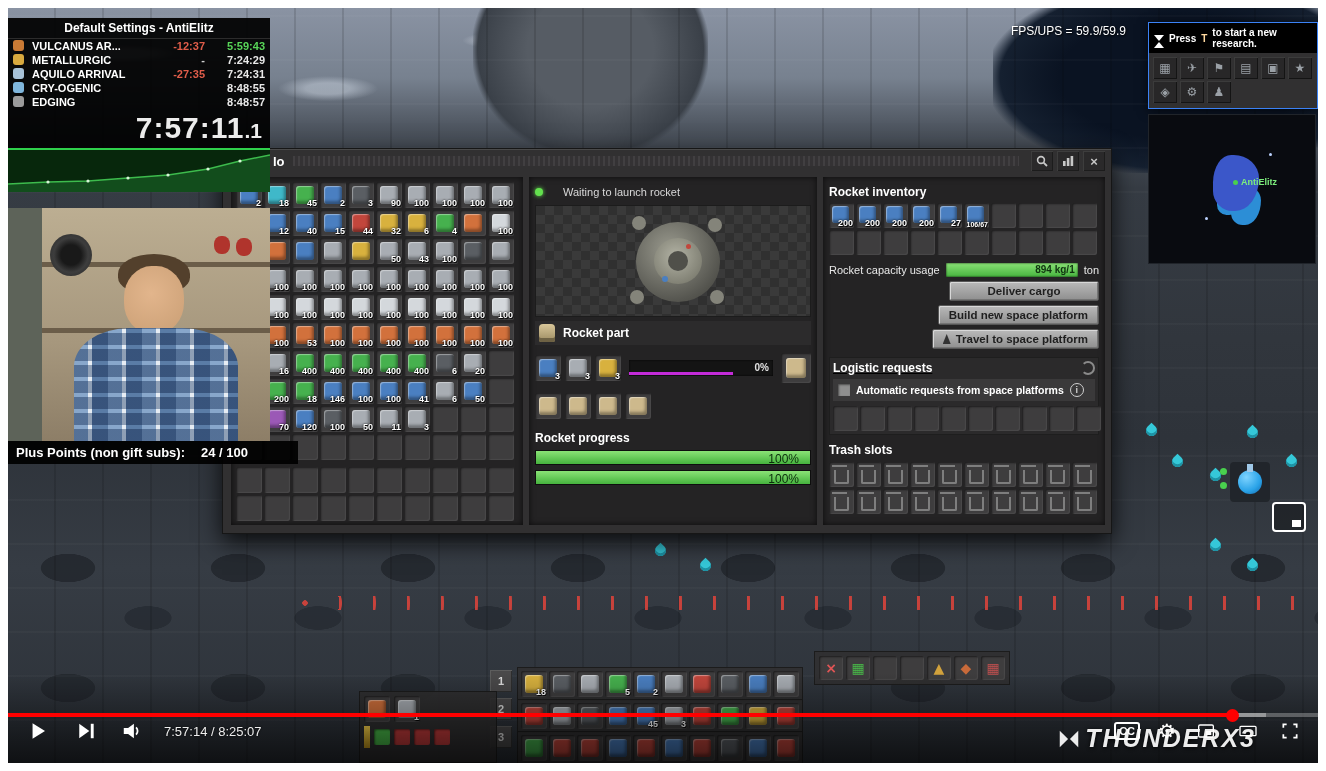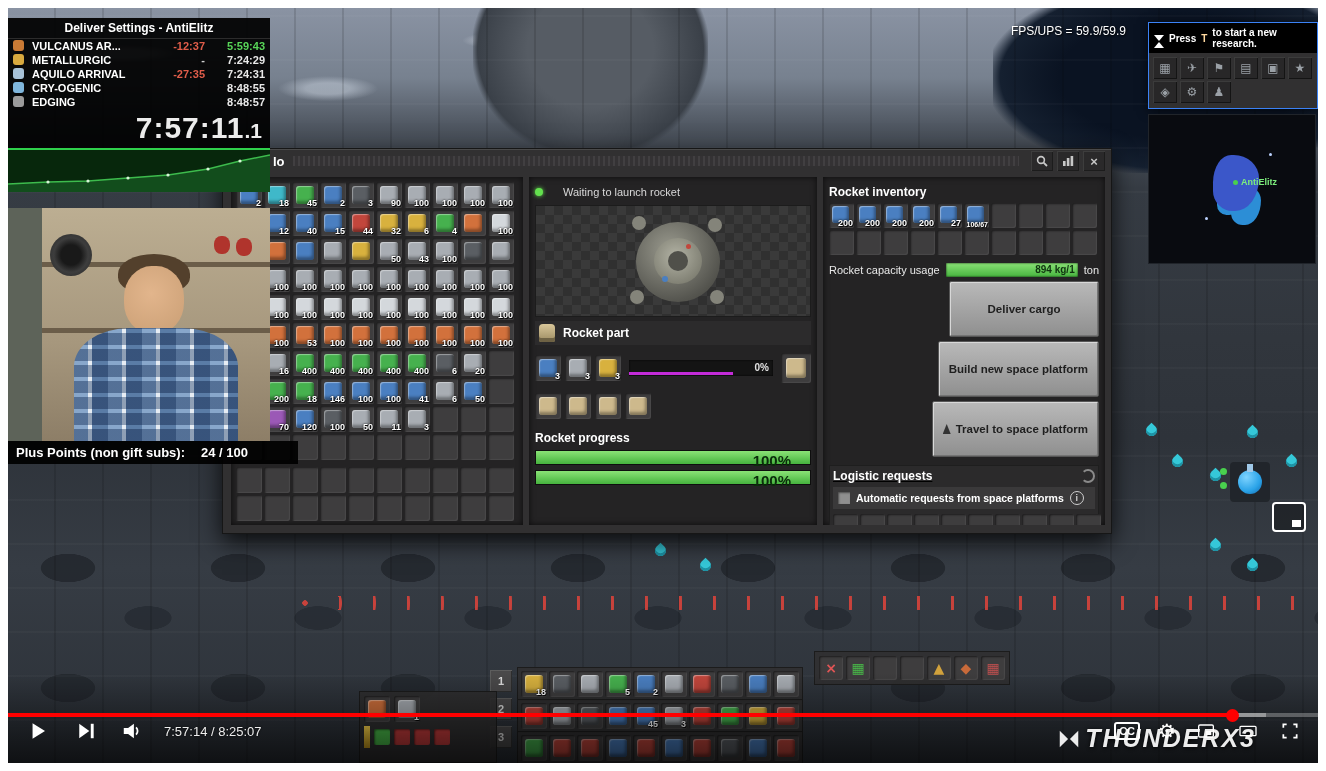--- a/index.html
+++ b/index.html
@@ -61,28 +61,28 @@
   .part-ic{width:16px;height:18px;border-radius:4px 4px 2px 2px;background:linear-gradient(180deg,#d9c79a,#9a8a60);box-shadow:inset 0 -4px 0 #6e6244;}
   .craft-row{display:flex;align-items:center;gap:4px;margin-top:8px;}
   .craftbar{flex:1;height:16px;background:#141414;position:relative;box-shadow:inset 0 0 2px #000;margin:0 4px;}
   .craftbar .purple{position:absolute;left:0;bottom:1px;height:3px;width:72%;background:#c32bd8;}
   .craftbar .lbl{position:absolute;right:4px;top:2px;font-size:10px;color:#e0e0e0;font-weight:bold;}
   #craft-out .slot{width:30px;height:30px;}
   #craft-out .item-ic{left:5px;top:5px;width:20px;height:20px;}
   .parts-row{display:flex;gap:4px;margin-top:10px;}
   .gbar{position:relative;height:15px;background:#0e0e0e;margin-top:5px;}
   .gfill{position:absolute;inset:1px;background:linear-gradient(180deg,#8ae276,#46b33e);}
-  .gtxt{position:absolute;right:20px;top:2px;font-size:15px;font-weight:bold;color:#0b2d0b;z-index:1;}
+  .gtxt{position:absolute;right:12px;top:2px;font-size:12px;font-weight:normal;color:#0b2d0b;z-index:1;}
 
   .cap-row{display:flex;align-items:center;gap:6px;margin-top:8px;}
   .cap-lbl{font-size:11px;color:#e8e8e8;white-space:nowrap;}
   .cap-bar{position:relative;width:138px;height:14px;background:linear-gradient(180deg,#8ae276,#46b33e);box-shadow:inset 0 0 2px #000;}
   .cap-txt{position:absolute;right:3px;top:1px;font-size:10px;font-weight:bold;color:#103310;}
   .cap-suffix{font-size:11px;color:#e8e8e8;}
-  .fbtn{display:block;margin:4px 0 0 auto;padding:21px 10px;background:linear-gradient(180deg,#b9b9b9,#8f8f8f);color:#1f1f1f;font-weight:bold;font-size:11.5px;border:1px solid #565656;border-radius:2px;box-shadow:inset 1px 1px 0 #d8d8d8,inset -1px -1px 0 #747474;cursor:pointer;}
+  .fbtn{display:block;margin:4px 0 0 auto;padding:3px 10px;background:linear-gradient(180deg,#b9b9b9,#8f8f8f);color:#1f1f1f;font-weight:bold;font-size:11.5px;border:1px solid #565656;border-radius:2px;box-shadow:inset 1px 1px 0 #d8d8d8,inset -1px -1px 0 #747474;cursor:pointer;}
   .fbtn.primary{min-width:150px;text-align:center;}
   .fbtn .rkt{display:inline-block;width:8px;height:10px;margin-right:5px;background:#333;clip-path:polygon(50% 0,100% 100%,0 100%);vertical-align:-1px;}
   .lpanel{margin-top:8px;background:#2b2a2b;box-shadow:inset 0 0 0 1px #1e1e1e;padding:4px;}
   .lpanel-head{display:flex;align-items:center;justify-content:space-between;text-decoration:underline;}
   .lpanel-head .refresh{width:10px;height:10px;border:2px solid #8a8a8a;border-radius:50%;border-left-color:transparent;}
   .checkrow{display:flex;align-items:center;gap:6px;background:#3a393a;padding:4px 5px;margin-top:4px;}
   .checkbox{width:12px;height:12px;background:#8f8f8f;box-shadow:inset 1px 1px 2px #4c4c4c;cursor:pointer;}
   .checklabel{font-size:10.5px;font-weight:bold;color:#fff;}
   .info-ic{width:12px;height:12px;border-radius:50%;border:1px solid #cfcfcf;color:#cfcfcf;font-size:9px;font-weight:bold;display:flex;align-items:center;justify-content:center;}
   #logi-grid,#trash-grid{margin-top:5px;grid-template-columns:repeat(10,25px);}
@@ -786,21 +786,21 @@
               <div class="trash"></div>
             </div>
             <div class="slot">
               <div class="trash"></div>
             </div>
           </div>
     </div>
   </div>
 
   <div class="timer">
-    <div class="timer-title">Deliver Settings  -  AntiElitz</div>
+    <div class="timer-title">Default Settings  -  AntiElitz</div>
     <div id="split-rows">
           <div class="split-row">
             <span class="split-ic" style="background: rgb(200, 122, 53);"></span>
             <span class="split-name">VULCANUS AR...</span>
             <span class="split-delta" style="color: rgb(224, 93, 74);">-12:37</span>
             <span class="split-time" style="color: rgb(88, 214, 88);">5:59:43</span>
           </div>
           <div class="split-row">
             <span class="split-ic" style="background: rgb(216, 169, 63);"></span>
             <span class="split-name">METALLURGIC</span>

